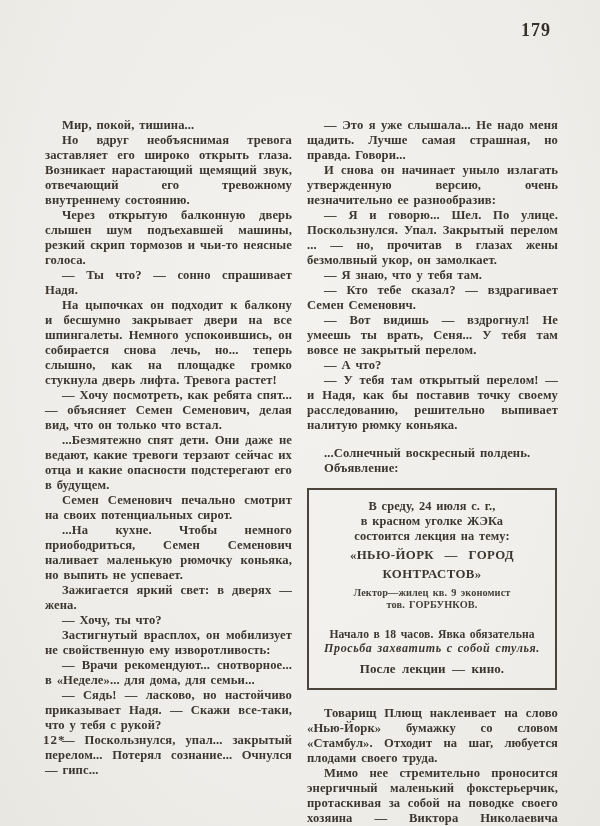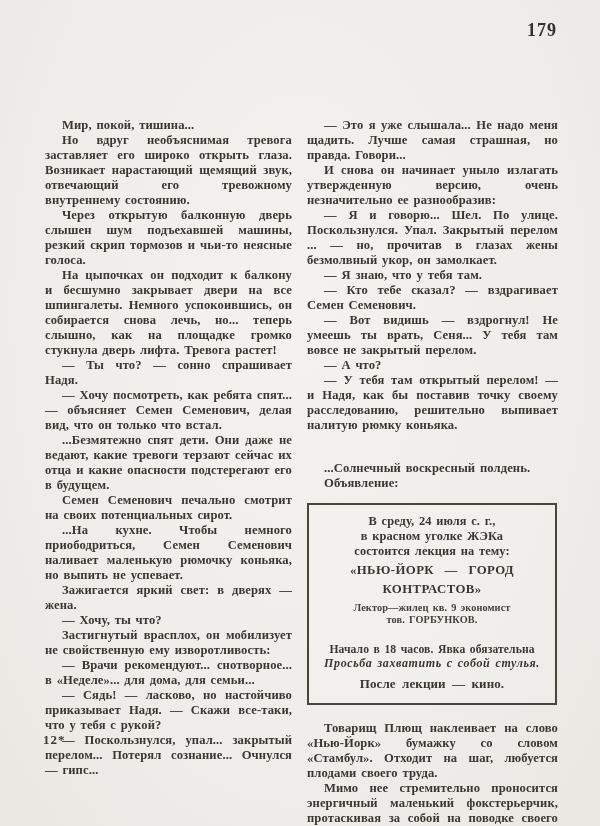--- a/index.html
+++ b/index.html
@@ -5,32 +5,31 @@
   html,body{margin:0;padding:0;}
   body{
     width:600px;height:826px;position:relative;overflow:hidden;
     background:radial-gradient(ellipse at 50% 38%, #f4f2ef 0%, #efede9 62%, #e9e7e2 100%);
     font-family:"Liberation Serif", serif;
     color:#3a352e;
   }
   .page-number{
     position:absolute;top:20px;left:521px;width:36px;
     font-size:18px;font-weight:700;letter-spacing:1px;color:#34302a;
-    text-align:right;
   }
   .col{
     position:absolute;top:118px;
     font-size:12.6px;line-height:15px;font-weight:700;
     text-align:justify;letter-spacing:0.1px;word-spacing:1.5px;
     color:#3b362f;
   }
   .col-left{left:45px;width:247px;}
   .col-right{left:307px;width:251px;}
   .col p{margin:0;text-indent:17px;}
-  .col p.gap{margin-top:28px;}
+  .col p.gap{margin-top:13px;}
   .ann-box{
     border:2px solid #4a443b;
     margin:12px 1px 16px 0;
     padding:9px 6px 10px;
     text-align:center;
     background:rgba(255,255,255,0.12);
   }
   .ann-box div{text-indent:0;}
   .ann-l{font-size:12.4px;line-height:15px;font-weight:700;}
   .ann-title{font-size:12.8px;line-height:19px;font-weight:700;word-spacing:7px;letter-spacing:0.4px;margin:2px 0 3px;}
@@ -46,22 +45,22 @@
 </style>
 </head>
 <body>
 
 <div class="page-number">179</div>
 
 <div class="col col-left">
   <p>Мир, покой, тишина...</p>
   <p>Но вдруг необъяснимая тревога заставляет его широко открыть глаза. Возникает нарастающий щемящий звук, отвечающий его тревожному внутреннему состоянию.</p>
   <p>Через открытую балконную дверь слышен шум подъехавшей машины, резкий скрип тормозов и чьи-то неясные голоса.</p>
+  <p>— Ты что? — сонно спрашивает Надя.</p>
   <p>На цыпочках он подходит к балкону и бесшумно закрывает двери на все шпингалеты. Немного успокоившись, он собирается снова лечь, но... теперь слышно, как на площадке громко стукнула дверь лифта. Тревога растет!</p>
-  <p>— Ты что? — сонно спрашивает Надя.</p>
   <p>— Хочу посмотреть, как ребята спят... — объясняет Семен Семенович, делая вид, что он только что встал.</p>
   <p>...Безмятежно спят дети. Они даже не ведают, какие тревоги терзают сейчас их отца и какие опасности подстерегают его в будущем.</p>
   <p>Семен Семенович печально смотрит на своих потенциальных сирот.</p>
   <p>...На кухне. Чтобы немного приободриться, Семен Семенович наливает маленькую рюмочку коньяка, но выпить не успевает.</p>
   <p>Зажигается яркий свет: в дверях — жена.</p>
   <p>— Хочу, ты что?</p>
   <p>Застигнутый врасплох, он мобилизует не свойственную ему изворотливость:</p>
   <p>— Врачи рекомендуют... снотворное... в «Неделе»... для дома, для семьи...</p>
   <p>— Сядь! — ласково, но настойчиво приказывает Надя. — Скажи все-таки, что у тебя с рукой?</p>
   <p>— Поскользнулся, упал... закрытый перелом... Потерял сознание... Очнулся — гипс...</p>

